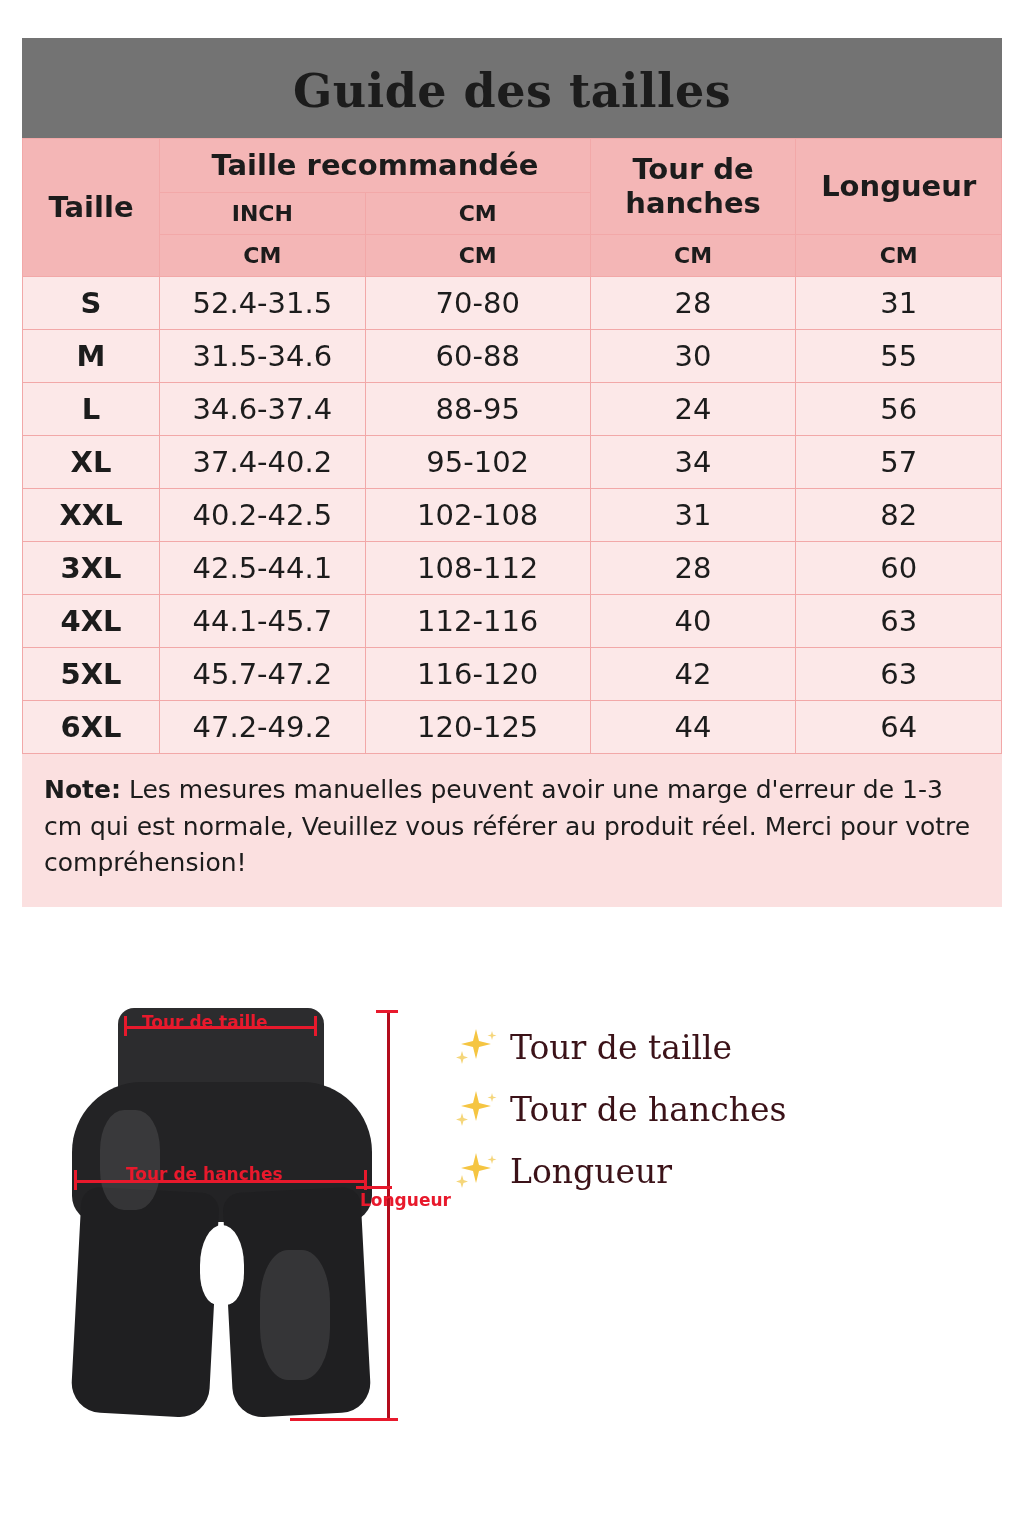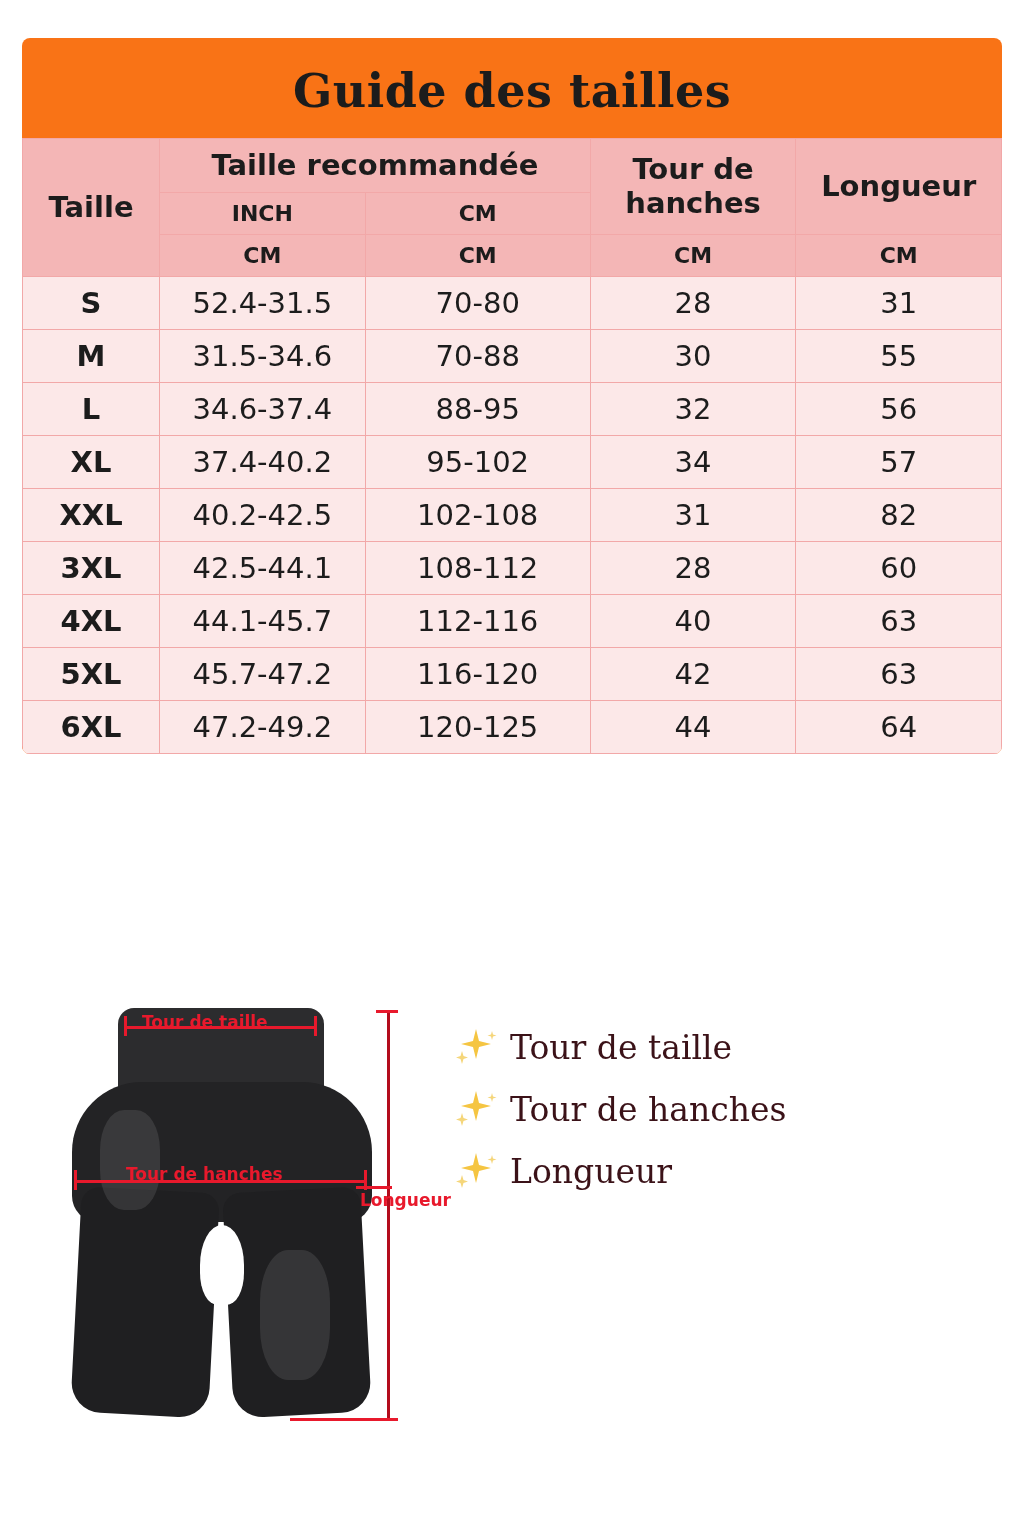--- a/index.html
+++ b/index.html
@@ -14,22 +14,22 @@
     position: relative;
     background: #ffffff;
     overflow: hidden;
   }
 
   
   .card {
     position: absolute;
     left: 22px; top: 38px;
     width: 980px;
-    background: #f97316;
-    border-radius: 8px;
+    background: #737373;
+    border-radius: 0;
     overflow: hidden;
   }
   .card-title {
     text-align: center;
     font-family: "DejaVu Serif", serif;
     font-weight: bold;
     font-size: 46px;
     color: #1c1c1c;
     padding: 26px 0 20px 0;
     letter-spacing: 0.5px;
@@ -218,29 +218,29 @@
         <tr>
           <td class="row-cell row-size">S</td>
           <td class="row-cell">52.4-31.5</td>
           <td class="row-cell">70-80</td>
           <td class="row-cell">28</td>
           <td class="row-cell">31</td>
         </tr>
         <tr>
           <td class="row-cell row-size">M</td>
           <td class="row-cell">31.5-34.6</td>
-          <td class="row-cell">70-88</td>
+          <td class="row-cell">60-88</td>
           <td class="row-cell">30</td>
           <td class="row-cell">55</td>
         </tr>
         <tr>
           <td class="row-cell row-size">L</td>
           <td class="row-cell">34.6-37.4</td>
           <td class="row-cell">88-95</td>
-          <td class="row-cell">32</td>
+          <td class="row-cell">24</td>
           <td class="row-cell">56</td>
         </tr>
         <tr>
           <td class="row-cell row-size">XL</td>
           <td class="row-cell">37.4-40.2</td>
           <td class="row-cell">95-102</td>
           <td class="row-cell">34</td>
           <td class="row-cell">57</td>
         </tr>
         <tr>
@@ -274,20 +274,21 @@
         <tr>
           <td class="row-cell row-size">6XL</td>
           <td class="row-cell">47.2-49.2</td>
           <td class="row-cell">120-125</td>
           <td class="row-cell">44</td>
           <td class="row-cell">64</td>
         </tr>
       </tbody>
     </table>
 
+    <div class="note"><b>Note:</b><span> Les mesures manuelles peuvent avoir une marge d'erreur de 1-3 cm qui est normale, Veuillez vous référer au produit réel. Merci pour votre compréhension!</span></div>
   </div>
 
   <div class="illus">
 
     <div class="shorts-wrap">
       <div class="waistband"></div>
       <div class="hip"></div>
       <div class="leg-l"></div>
       <div class="leg-r"></div>
       <div class="crotch"></div>

